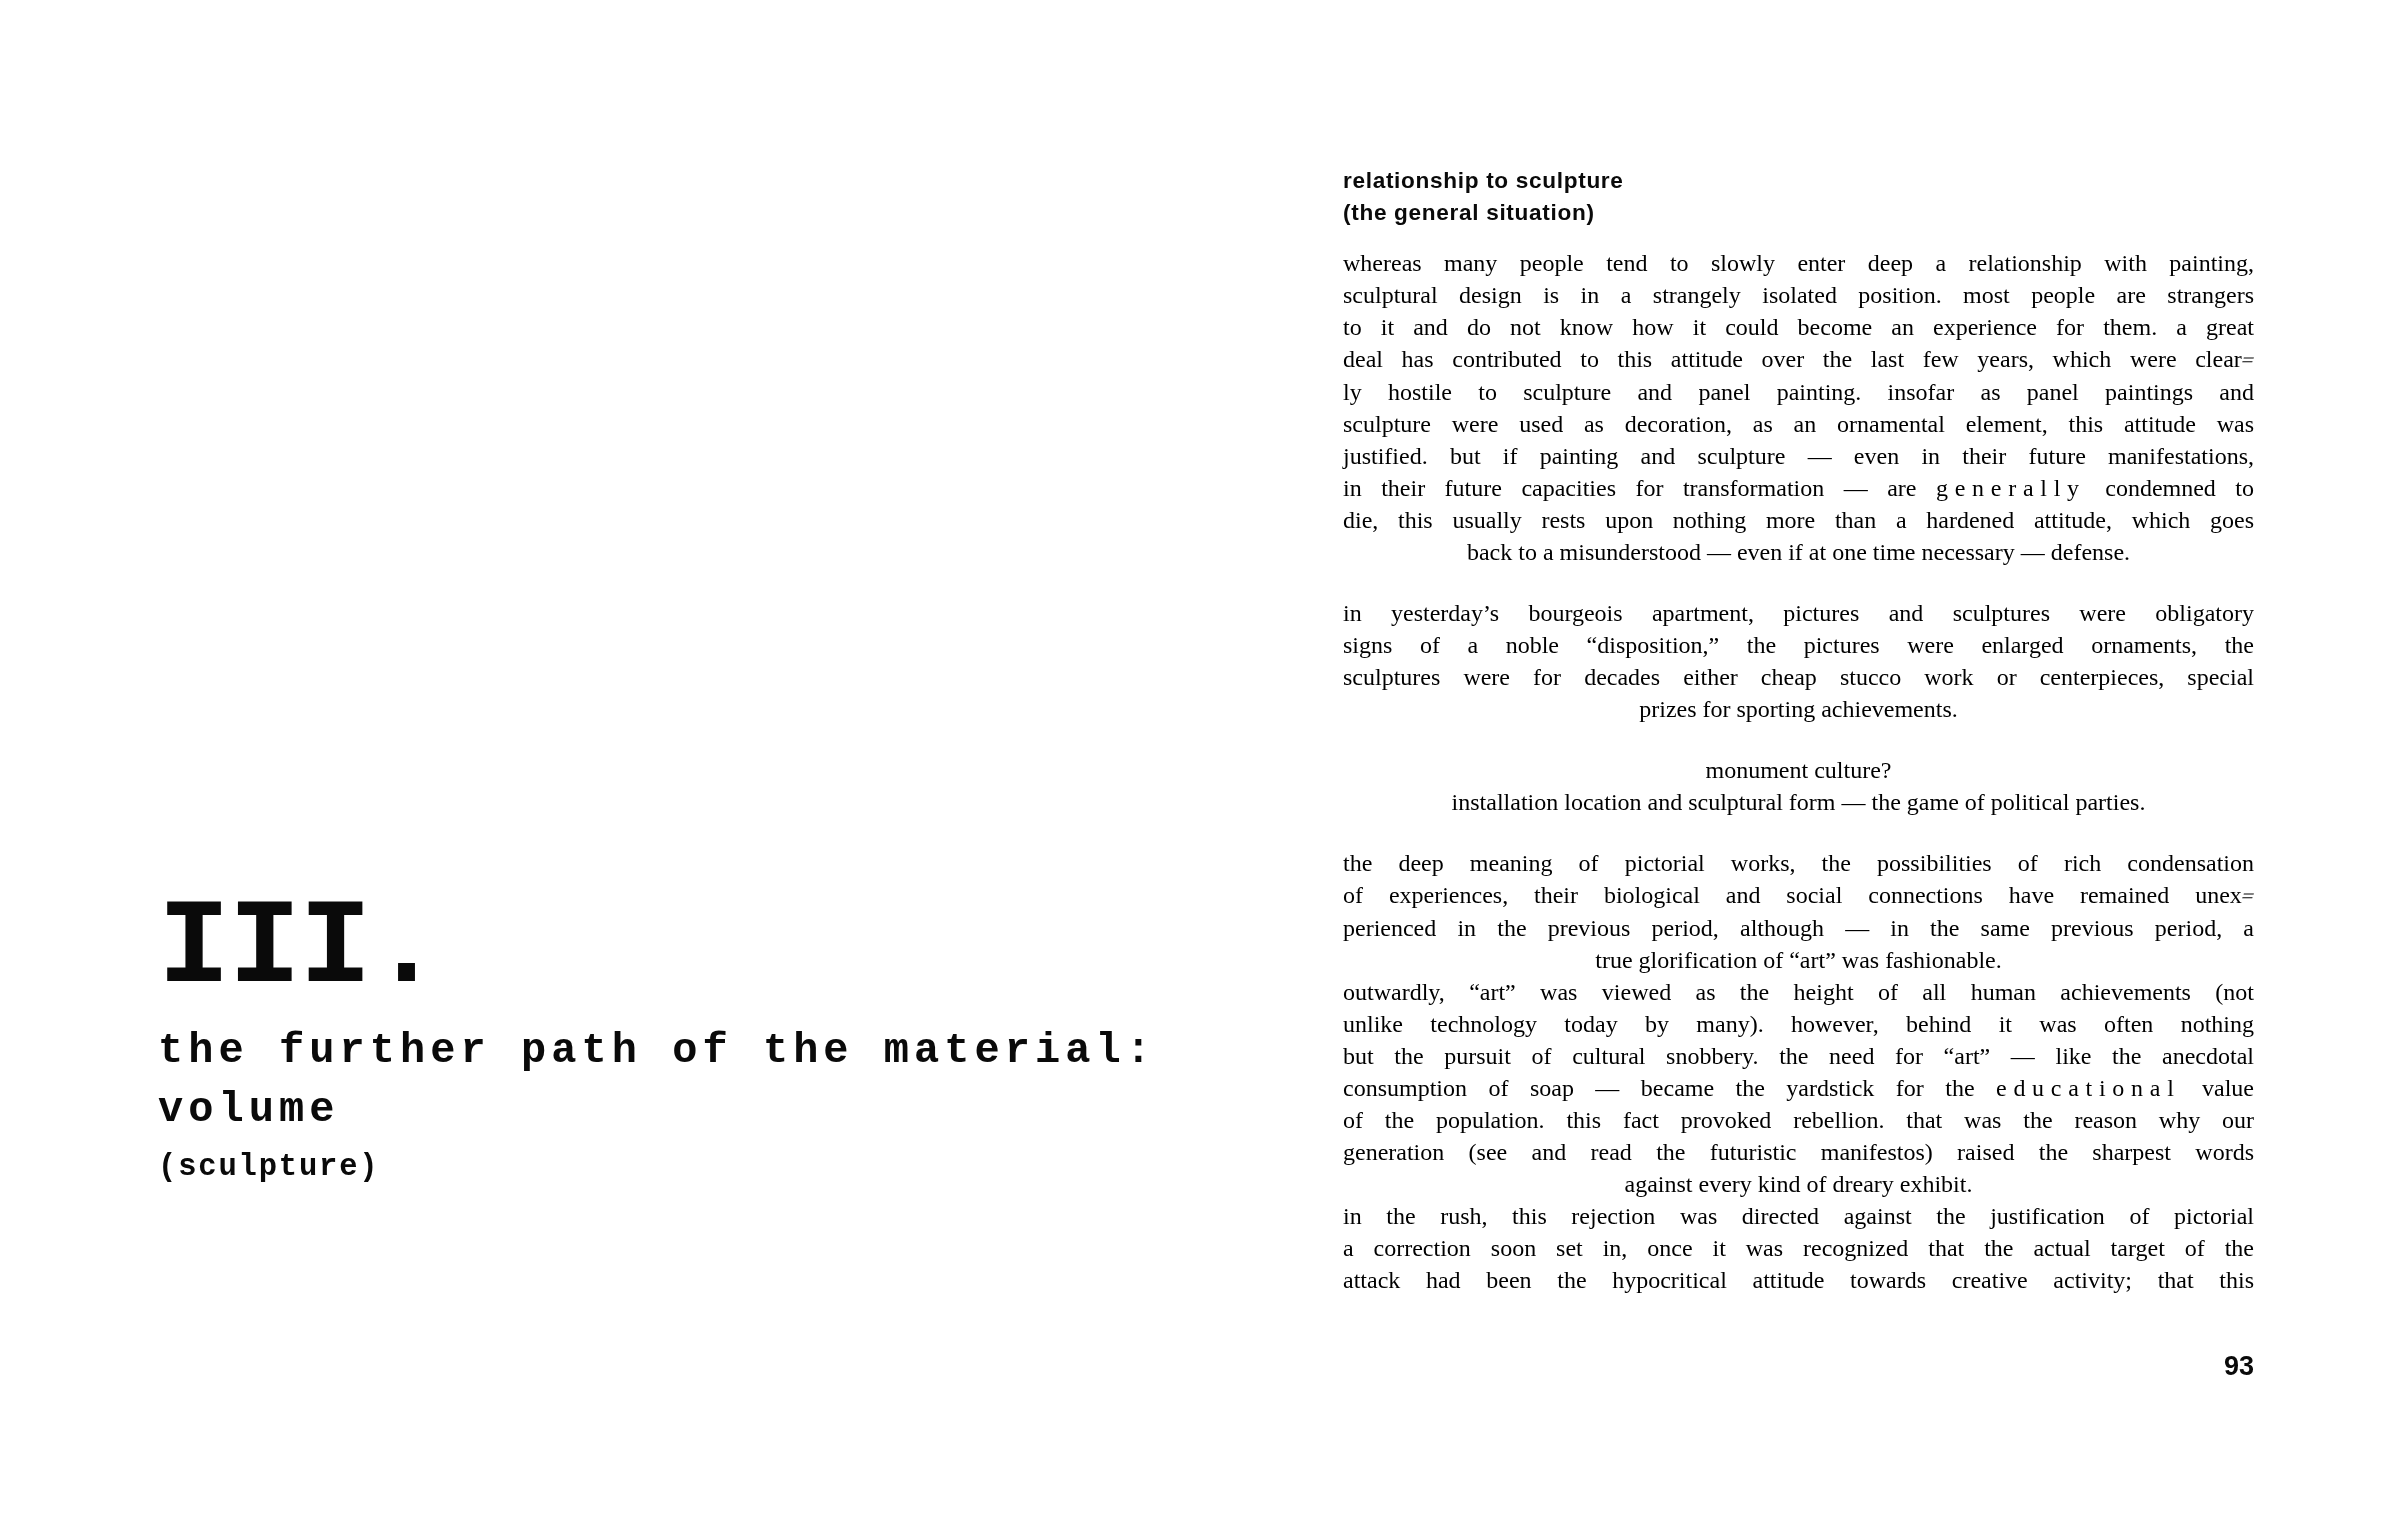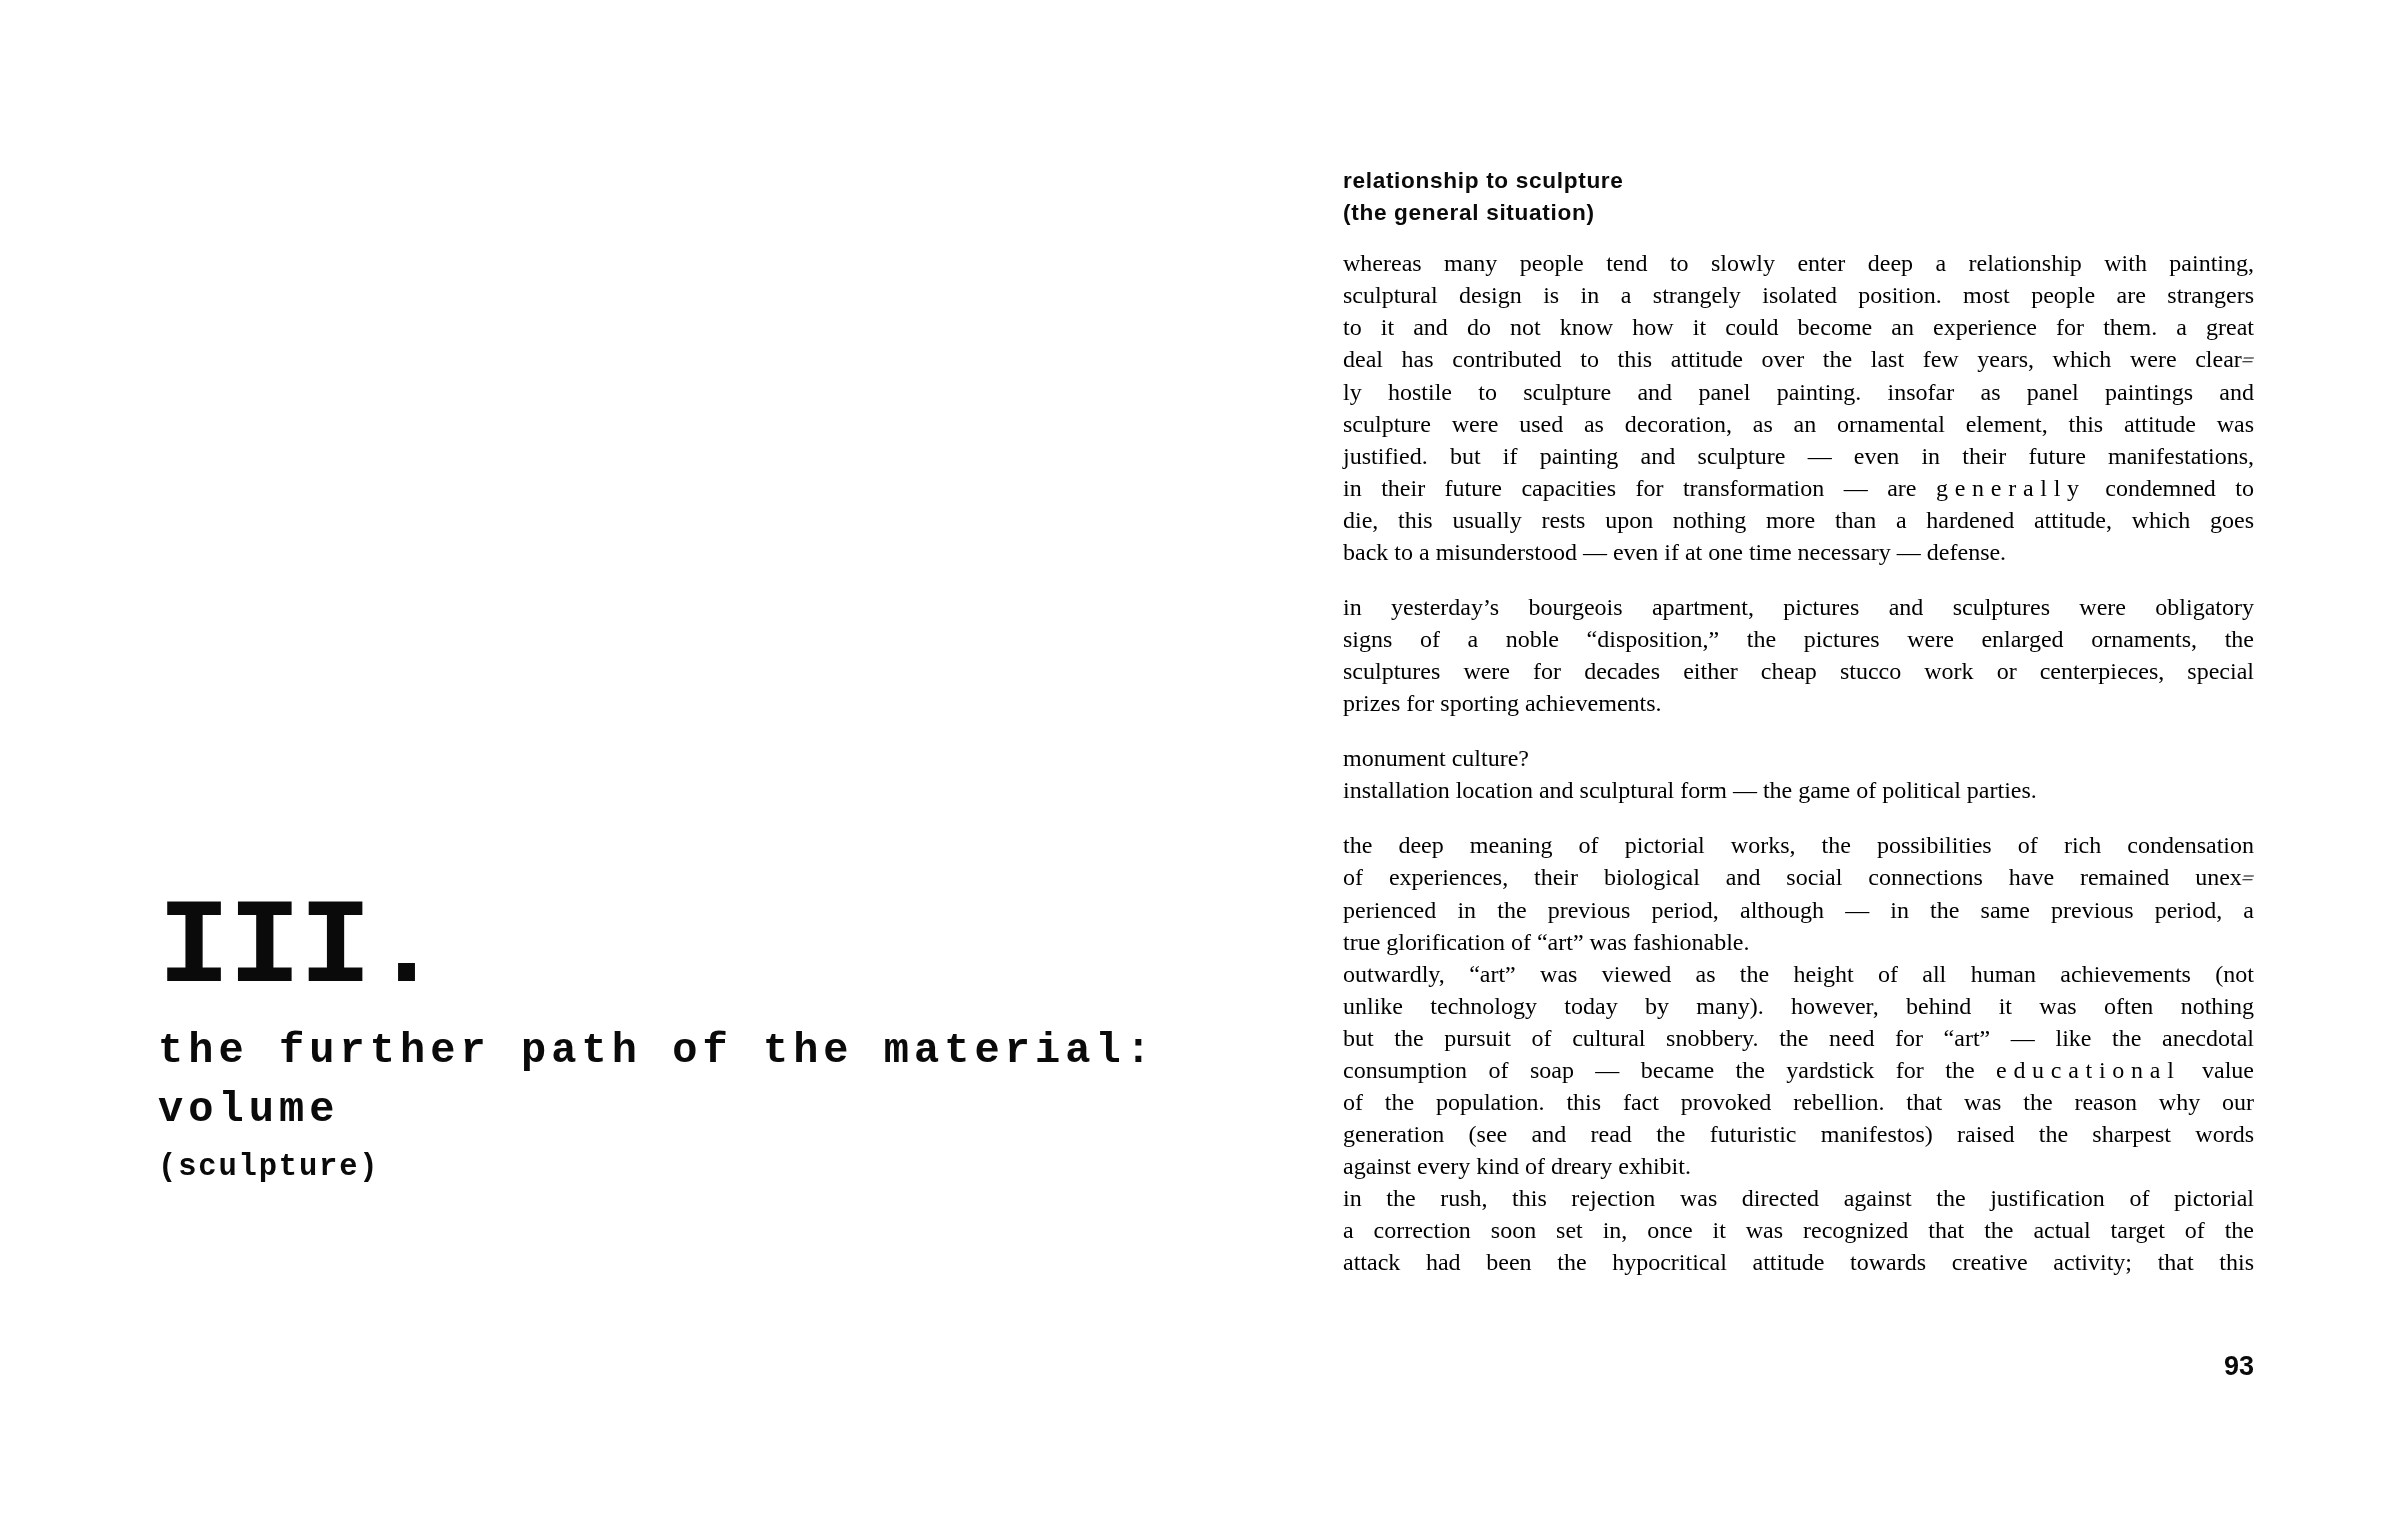--- a/index.html
+++ b/index.html
@@ -21,22 +21,22 @@
   .right-heading {
     position:absolute; left:1343px; top:165px; width:911px;
     font-family:"Liberation Sans", sans-serif; font-weight:bold;
     font-size:22.6px; line-height:32px; letter-spacing:0.03em; color:#0a0a0a;
   }
   .body-text {
     position:absolute; left:1343px; top:247px; width:911px;
     font-family:"Liberation Serif", serif; font-size:24px; line-height:32px;
     color:#000000;
   }
-  .para + .para { margin-top:23px; }
-  .line { text-align:left; }
+  .para + .para { margin-top:29px; }
+  .line { text-align:center; }
   .line.just { text-align:justify; text-align-last:justify; }
   .ls { letter-spacing:0.28em; }
   .dh { display:inline-block; transform:skewX(-20deg) scaleY(0.85); font-size:0.9em; }
 
   .page-number {
     position:absolute; left:1343px; top:1351px; width:911px; text-align:right;
     font-family:"Liberation Sans", sans-serif; font-weight:bold; font-size:27px; color:#0a0a0a;
   }
 </style>
 </head>

